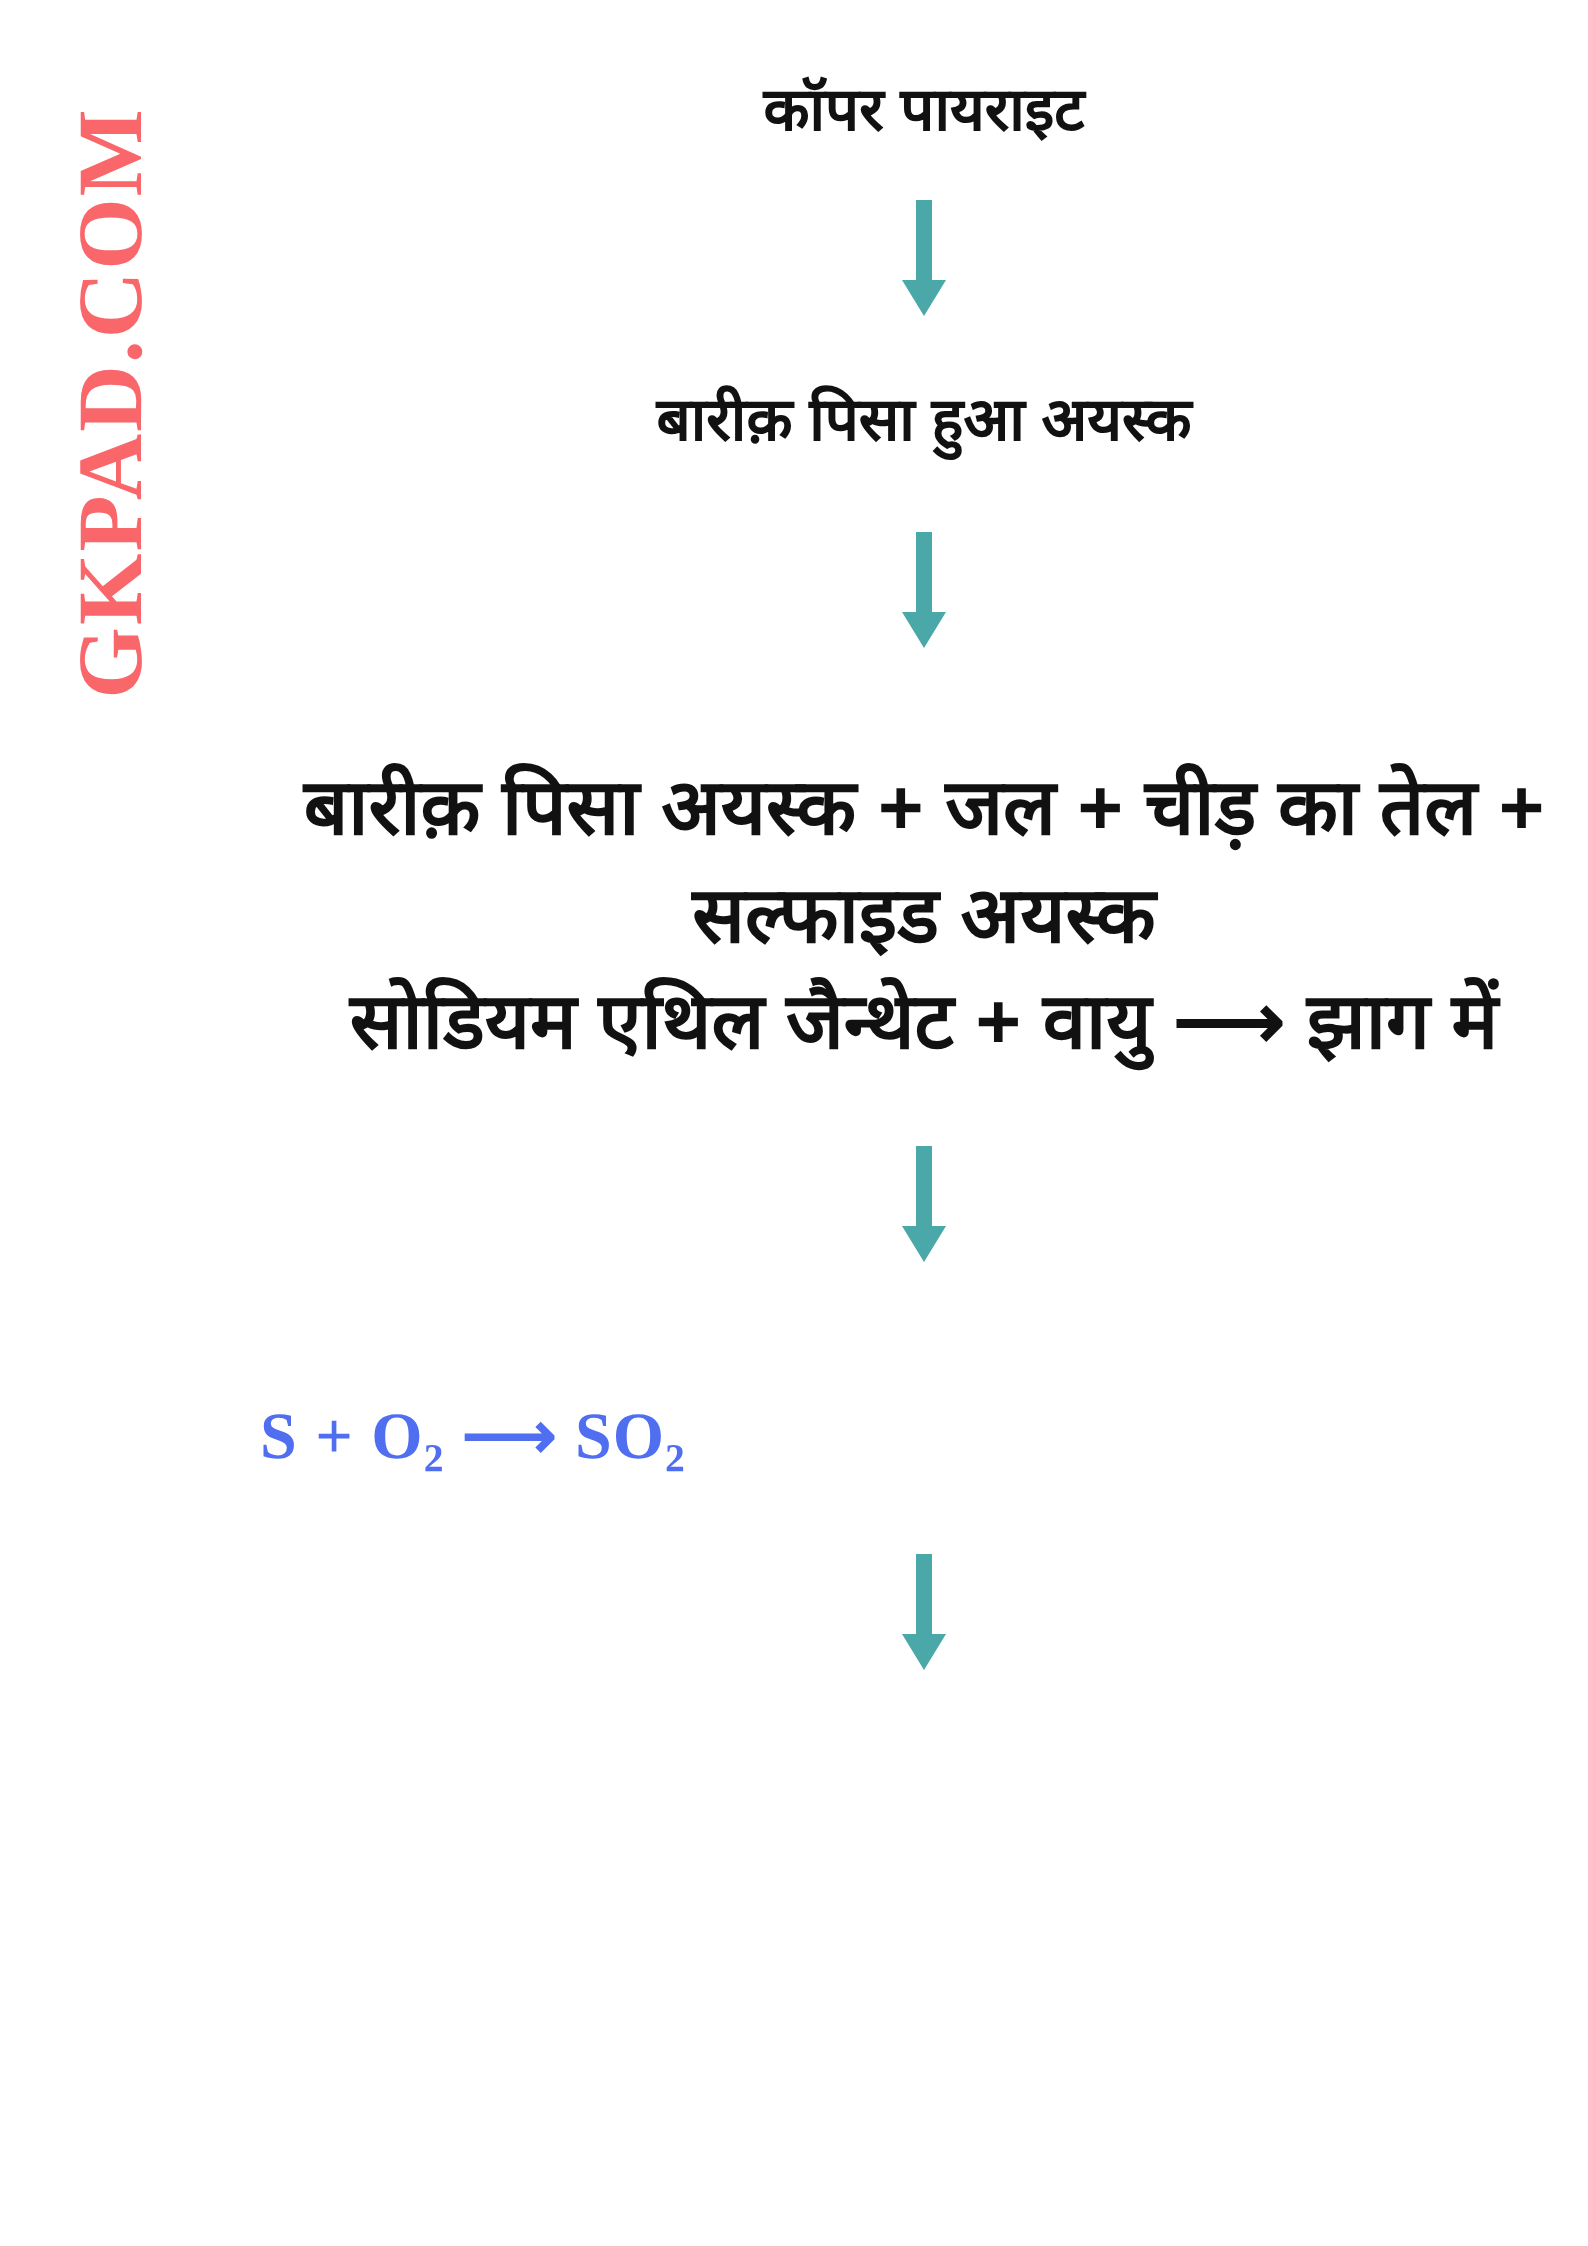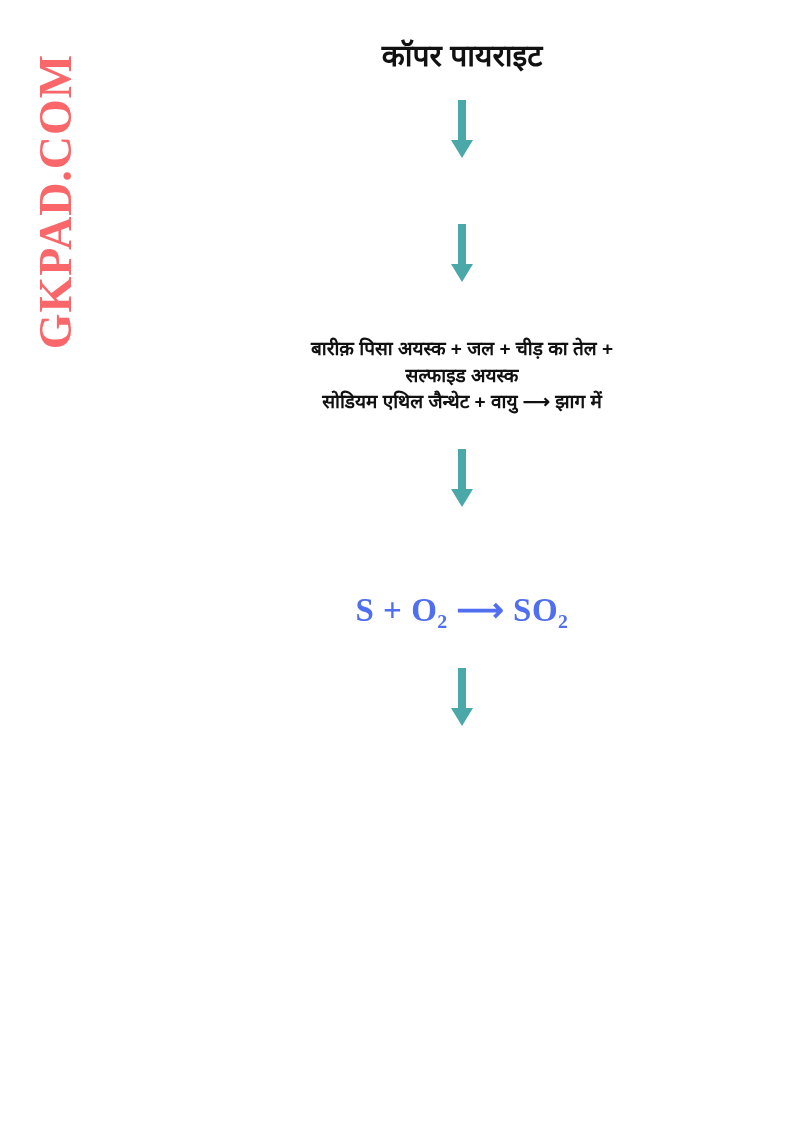--- a/index.html
+++ b/index.html
@@ -64,32 +64,31 @@
     width: 100%;
     text-align: center;
     color: #111111;
     font-family: "Liberation Sans", sans-serif;
     font-size: 30px;
     line-height: 1.38;
     letter-spacing: 0px;
   }
 
   .node.small {
-    font-size: 19px;
+    font-size: 39px;
   }
 
   .equation {
     width: 100%;
-    text-align: center;
+    text-align: left;
     color: #4f6ef0;
     font-family: "Liberation Serif", serif;
     font-size: 33px;
     line-height: 1.5;
     letter-spacing: 0.5px;
-    margin-top: 15px;
   }
 
   .arrow {
     width: 30px;
     display: flex;
     flex-direction: column;
     align-items: center;
     color: #4aa8a8;
   }
   .arrow svg { display: block; }
@@ -115,20 +114,21 @@
     <div class="node">कॉपर पायराइट</div>
 
     <div class="sp-24"></div>
     <div class="arrow">
       <svg width="30" height="62" viewBox="0 0 30 62" aria-hidden="true">
         <path d="M11 0 h8 v40 h7 l-11 18 l-11 -18 h7 z" fill="#4aa8a8"></path>
       </svg>
     </div>
     <div class="sp-28"></div>
 
+    <div class="node">बारीक़ पिसा हुआ अयस्क</div>
 
     <div class="sp-34"></div>
     <div class="arrow">
       <svg width="30" height="62" viewBox="0 0 30 62" aria-hidden="true">
         <path d="M11 0 h8 v40 h7 l-11 18 l-11 -18 h7 z" fill="#4aa8a8"></path>
       </svg>
     </div>
     <div class="sp-34"></div>
 
     <div class="sp-16"></div>

